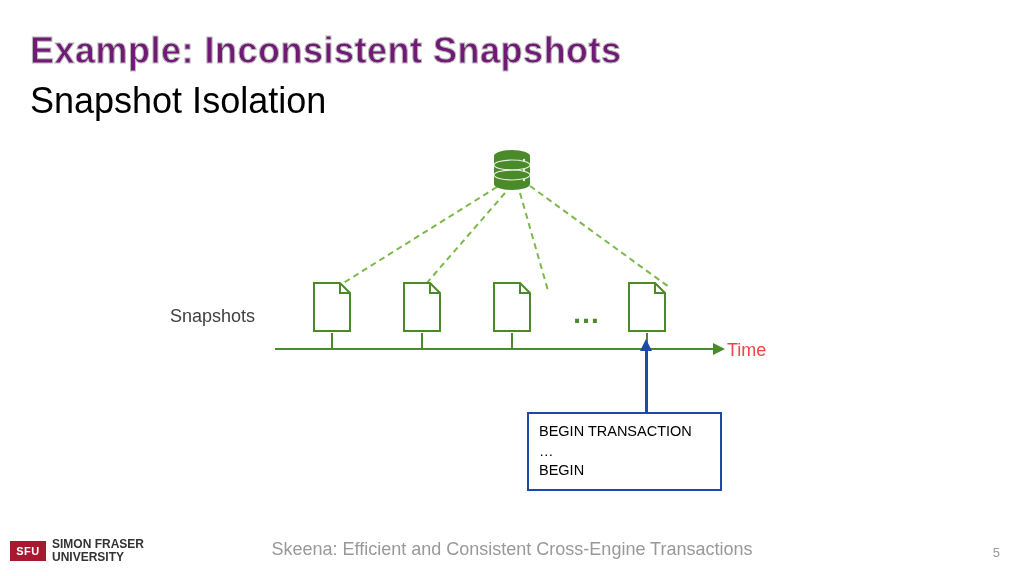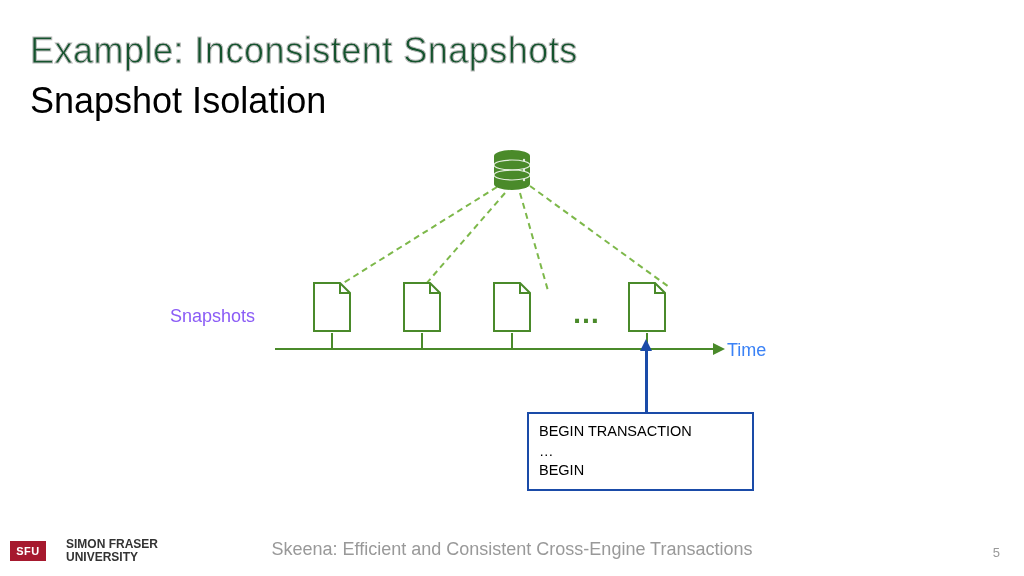--- a/index.html
+++ b/index.html
@@ -9,22 +9,22 @@
     font-family: Arial, Helvetica, sans-serif;
     background: #ffffff;
     position: relative;
     overflow: hidden;
   }
   .title-outline {
     position: absolute;
     left: 30px;
     top: 30px;
     font-size: 36px;
-    font-weight: 400;
-    color: #14532d;
+    font-weight: 700;
+    color: #701a75;
     -webkit-text-stroke: 1px #bbb;
     letter-spacing: 0.5px;
   }
   .subtitle {
     position: absolute;
     left: 30px;
     top: 80px;
     font-size: 36px;
     font-weight: 400;
     color: #000;
@@ -59,28 +59,28 @@
     height: 0;
     border-left: 12px solid #4a8a2a;
     border-top: 6px solid transparent;
     border-bottom: 6px solid transparent;
   }
   .snapshots-label {
     position: absolute;
     left: 170px;
     top: 176px;
     font-size: 18px;
-    color: #8b5cf6;
+    color: #404040;
   }
   .time-label {
     position: absolute;
     left: 727px;
     top: 210px;
     font-size: 18px;
-    color: #3b82f6;
+    color: #ef4444;
   }
   .doc {
     position: absolute;
     top: 151px;
   }
   .doc-stem {
     position: absolute;
     width: 2px;
     height: 16px;
     background: #4a8a2a;
@@ -92,21 +92,21 @@
     left: 572px;
     color: #4a8a2a;
     font-size: 28px;
     font-weight: bold;
     letter-spacing: 3px;
   }
   .txn-box {
     position: absolute;
     left: 527px;
     top: 282px;
-    width: 227px;
+    width: 195px;
     border: 2.5px solid #1a4ba8;
     padding: 8px 10px;
     font-size: 14.5px;
     line-height: 1.35;
     background: #fff;
   }
   .txn-arrow {
     position: absolute;
     left: 645px;
     top: 219px;
@@ -136,21 +136,21 @@
     left: 0;
     width: 1024px;
     height: 30px;
   }
   .sfu-logo {
     position: absolute;
     left: 10px;
     bottom: 2px;
     display: flex;
     align-items: center;
-    gap: 20px;
+    gap: 6px;
   }
   .sfu-box {
     width: 36px;
     height: 20px;
     background: #a6192e;
     color: #fff;
     font-size: 11px;
     font-weight: bold;
     display: flex;
     align-items: center;

